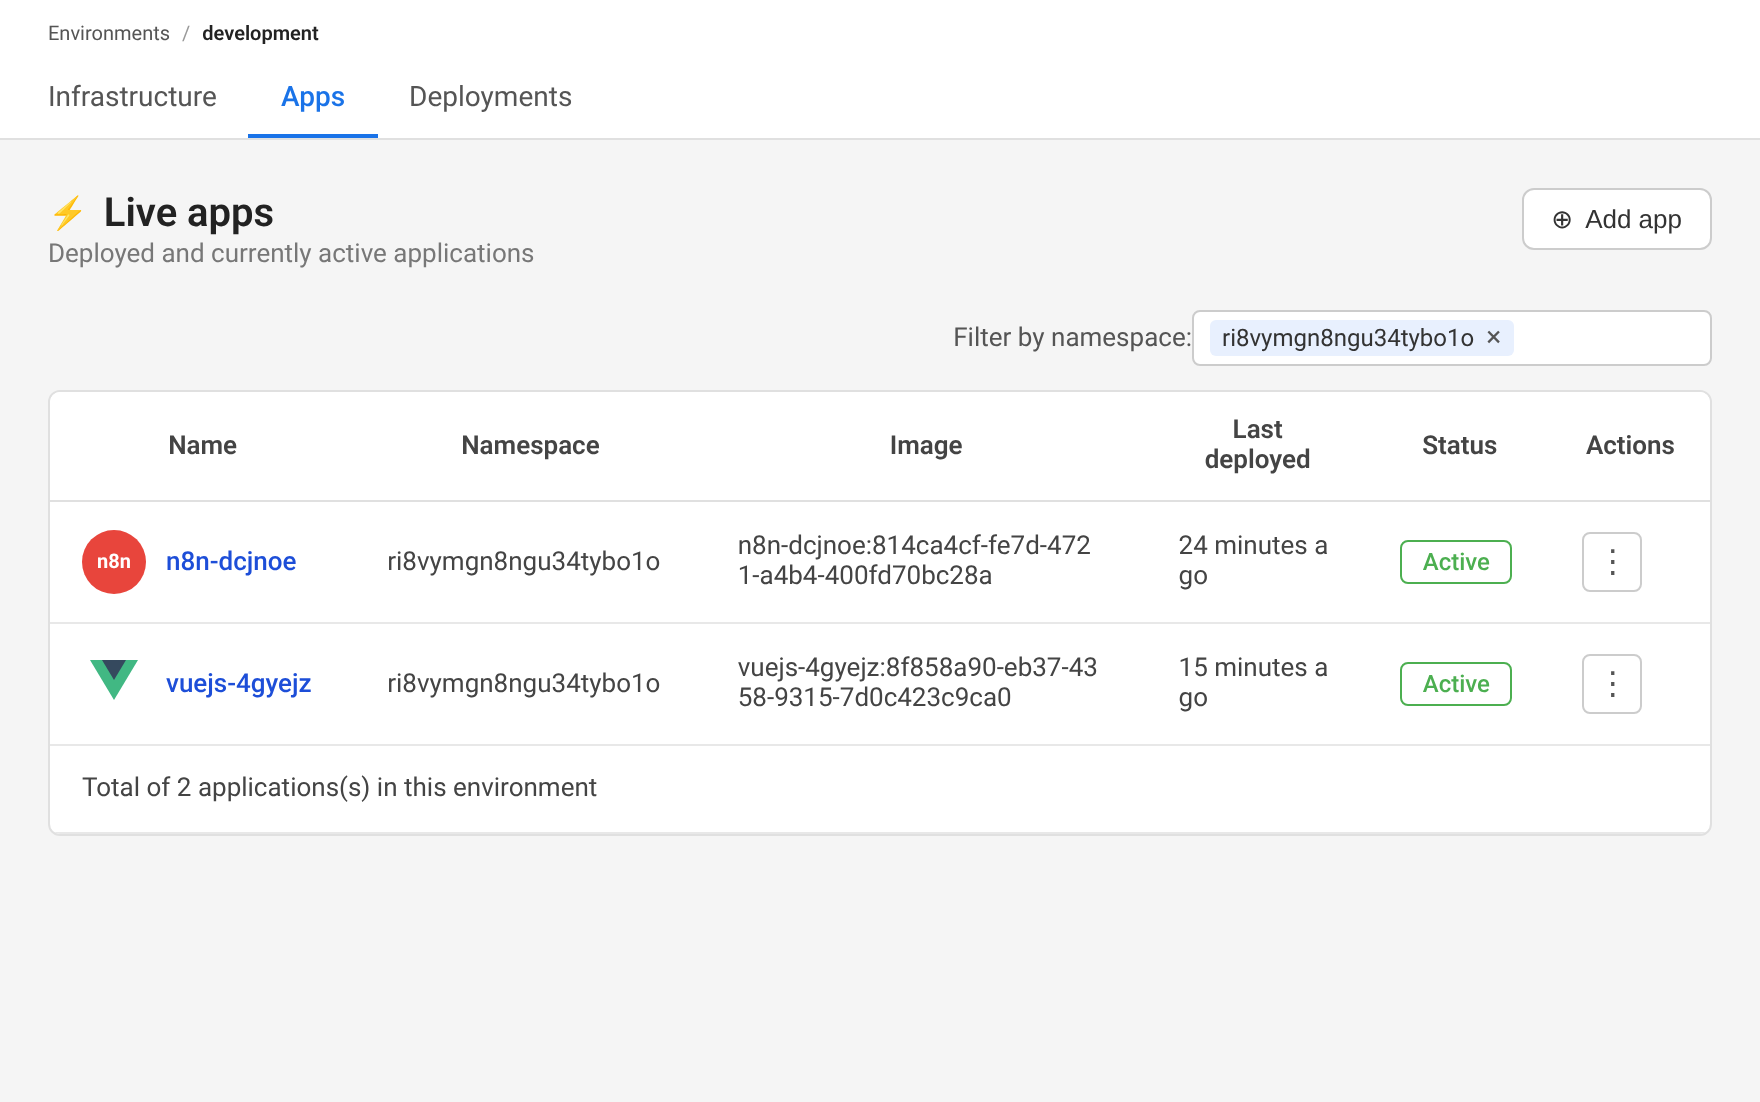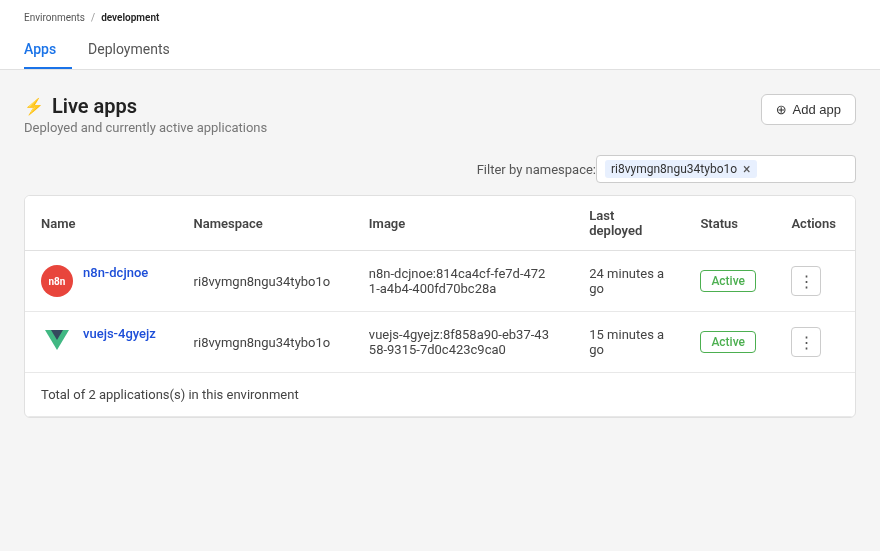--- a/index.html
+++ b/index.html
@@ -167,21 +167,21 @@
       width: 100%;
       border-collapse: collapse;
     }
 
     .table thead tr {
       border-bottom: 1px solid #e0e0e0;
     }
 
     .table th {
       padding: 12px 16px;
-      text-align: left;
+      text-align: center;
       font-size: 13px;
       font-weight: 600;
       color: #444;
       background: #fff;
     }
 
     .table tbody tr {
       border-bottom: 1px solid #e8e8e8;
     }
 
@@ -191,21 +191,21 @@
 
     .table td {
       padding: 14px 16px;
       font-size: 13px;
       color: #444;
       vertical-align: middle;
     }
 
     .app-name-cell {
       display: flex;
-      align-items: flex-start;
+      align-items: center;
       gap: 10px;
     }
 
     .app-avatar {
       width: 32px;
       height: 32px;
       border-radius: 50%;
       display: flex;
       align-items: center;
       justify-content: center;
@@ -264,20 +264,21 @@
 </head>
 <body>
 
 <div class="top-bar">
   <div class="breadcrumb">
     <a class="breadcrumb-link">Environments</a>
     <span class="breadcrumb-separator">/</span>
     <span class="breadcrumb-current">development</span>
   </div>
   <div class="tabs">
+    <a class="tab">Infrastructure</a>
     <a class="tab active">Apps</a>
     <a class="tab">Deployments</a>
   </div>
 </div>
 
 <div class="main-content">
   <div class="section-header">
     <div>
       <div class="section-title-row">
         <span class="lightning-icon">⚡</span>

